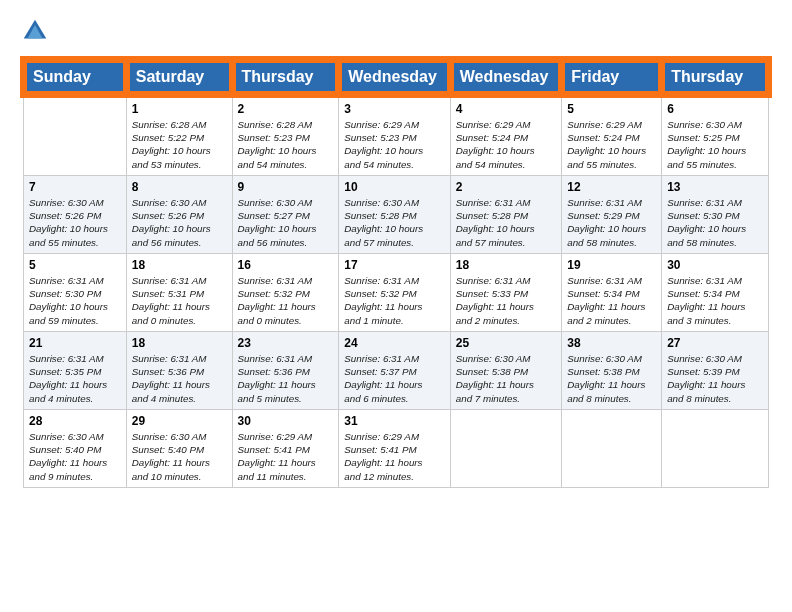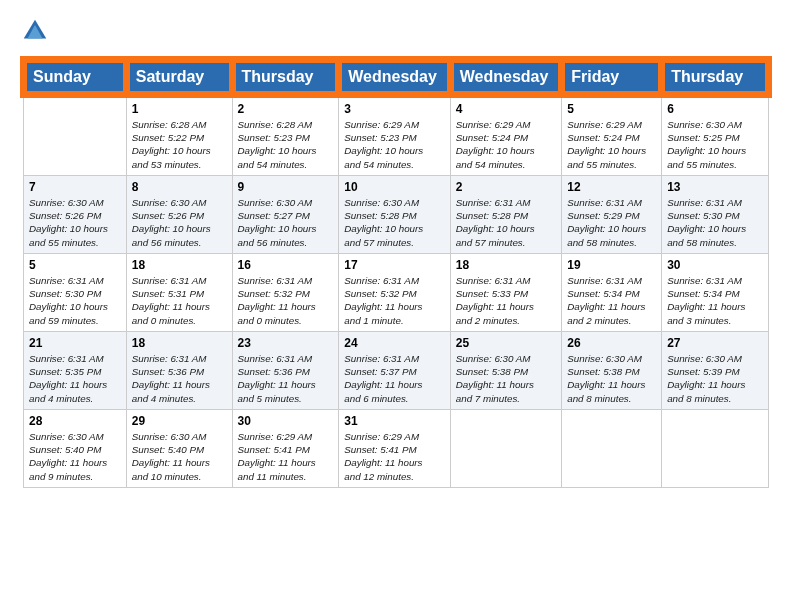--- a/index.html
+++ b/index.html
@@ -302,21 +302,21 @@
 and 6 minutes.</div>
           </td>
           <td>
             <span class="day-num">25</span>
             <div class="day-info" style="white-space: pre-line;">Sunrise: 6:30 AM
 Sunset: 5:38 PM
 Daylight: 11 hours
 and 7 minutes.</div>
           </td>
           <td>
-            <span class="day-num">26</span>
+            <span class="day-num">38</span>
             <div class="day-info" style="white-space: pre-line;">Sunrise: 6:30 AM
 Sunset: 5:38 PM
 Daylight: 11 hours
 and 8 minutes.</div>
           </td>
           <td>
             <span class="day-num">27</span>
             <div class="day-info" style="white-space: pre-line;">Sunrise: 6:30 AM
 Sunset: 5:39 PM
 Daylight: 11 hours

